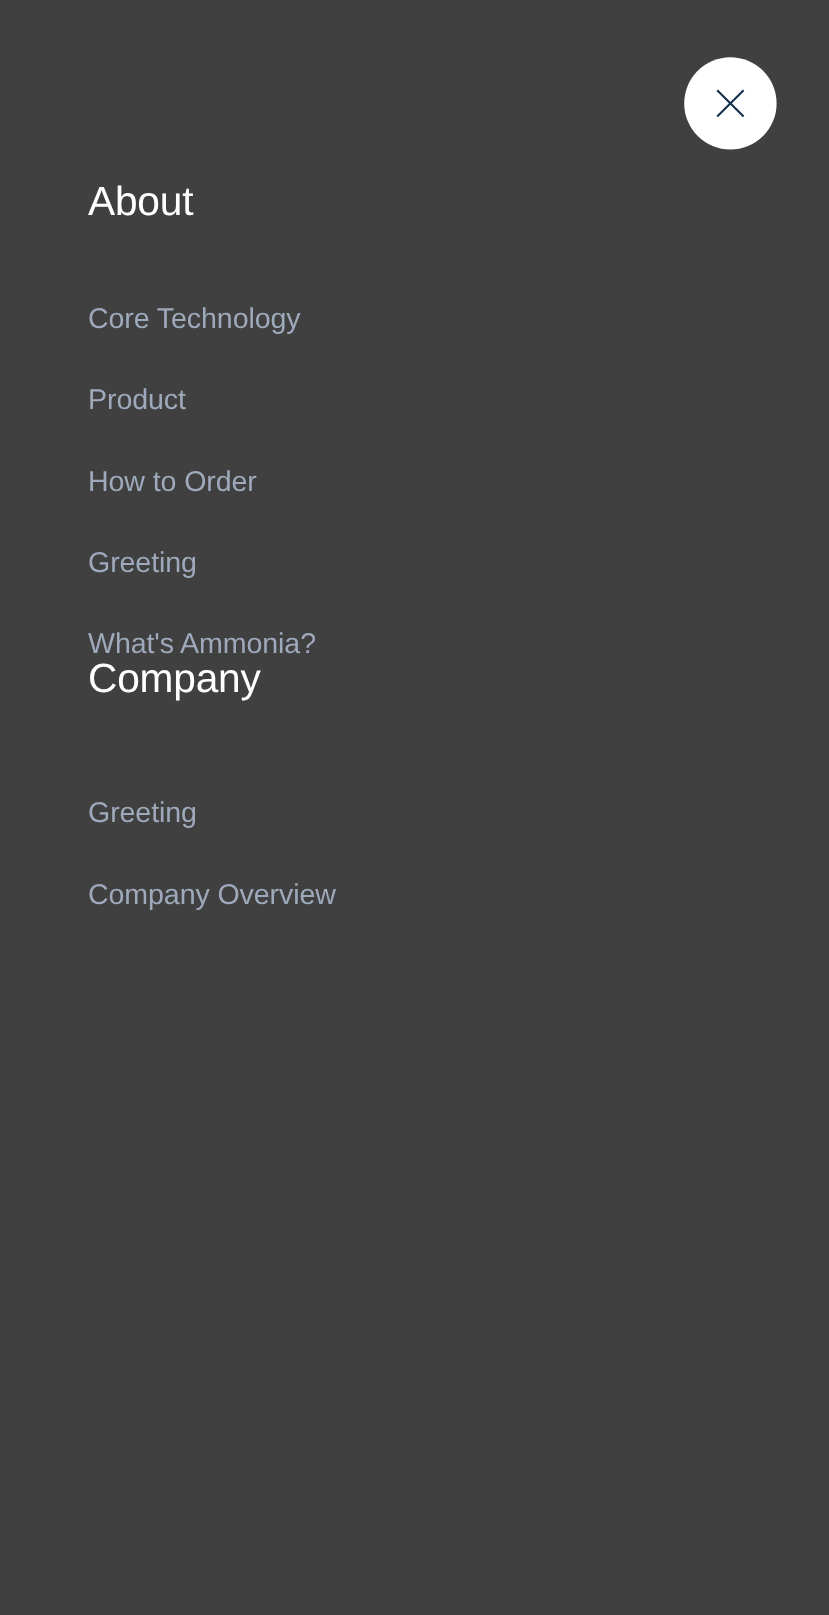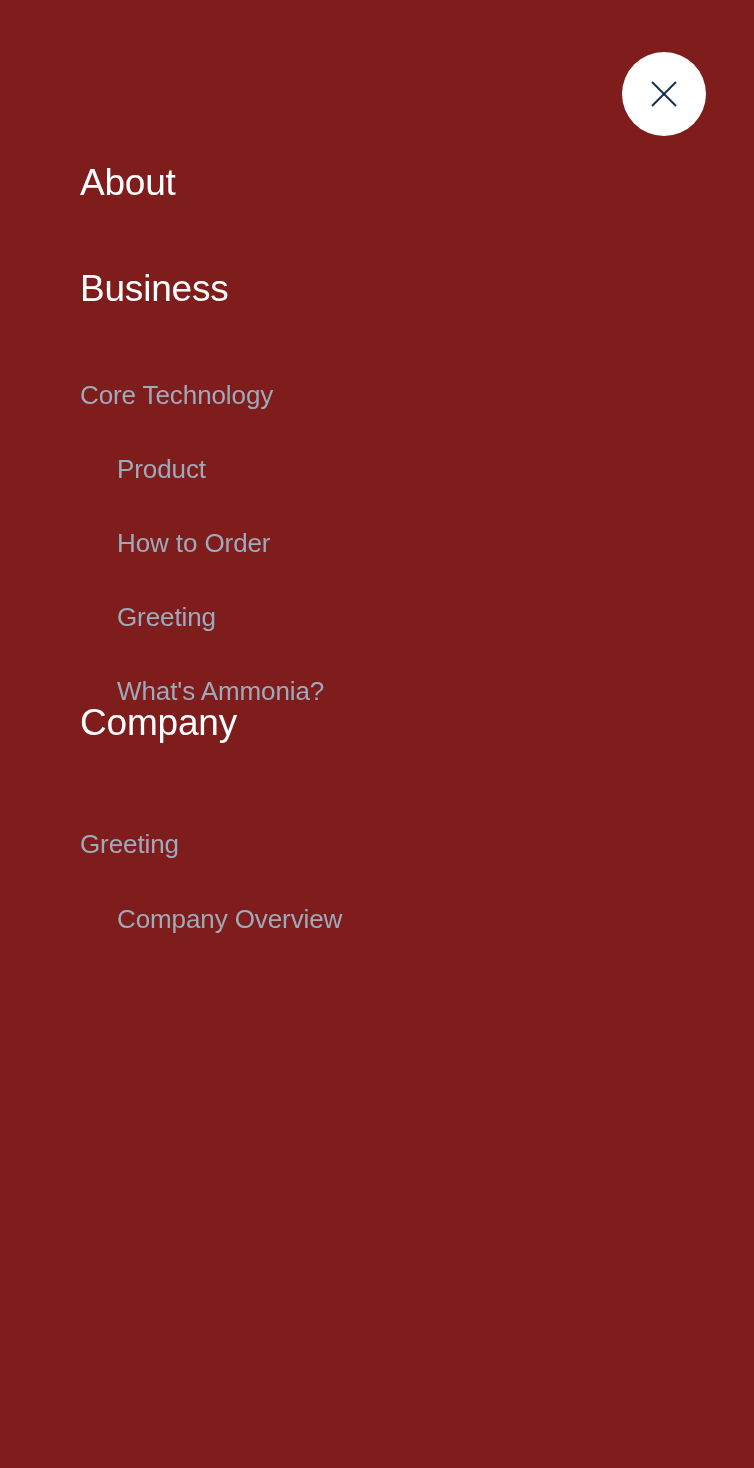--- a/index.html
+++ b/index.html
@@ -12,21 +12,21 @@
     height: 1468px;
     overflow: hidden;
     font-family: "Liberation Sans", "DejaVu Sans", sans-serif;
     -webkit-font-smoothing: antialiased;
   }
 
   #menu-overlay {
     position: relative;
     width: 754px;
     height: 1468px;
-    background: #7f1d1d;
+    background: #404040;
     box-sizing: border-box;
   }
 
   
   #close-button {
     position: absolute;
     left: 622px;
     top: 52px;
     width: 84px;
     height: 84px;
@@ -96,21 +96,21 @@
     color: #9eaabb;
     font-size: 26px;
     font-weight: 400;
     line-height: 1;
     letter-spacing: -0.1px;
     white-space: nowrap;
     cursor: pointer;
   }
   #section-business .sub-list { margin-top: 75px; }
   #section-company .sub-list { margin-top: 90px; }
-  .sub-item + .sub-item { margin-top: 48px; margin-left: 37px; }
+  .sub-item + .sub-item { margin-top: 48px; }
   #section-company .sub-item + .sub-item { margin-top: 49px; }
 
   .heading-link { cursor: pointer; display: inline-block; }
 </style>
 </head>
 <body>
 
 <div id="menu-overlay">
 
   <button id="close-button" aria-label="Close">
@@ -120,21 +120,20 @@
     </svg>
   </button>
 
   <nav id="nav-sections">
 
     <section class="nav-section" id="section-about">
       <div class="section-heading heading-link">About</div>
     </section>
 
     <section class="nav-section" id="section-business">
-      <div class="section-heading heading-link">Business</div>
       <ul class="sub-list">
         <li class="sub-item">Core Technology</li>
         <li class="sub-item">Product</li>
         <li class="sub-item">How to Order</li>
         <li class="sub-item">Greeting</li>
         <li class="sub-item">What's Ammonia?</li>
       </ul>
     </section>
 
     <section class="nav-section" id="section-company">

